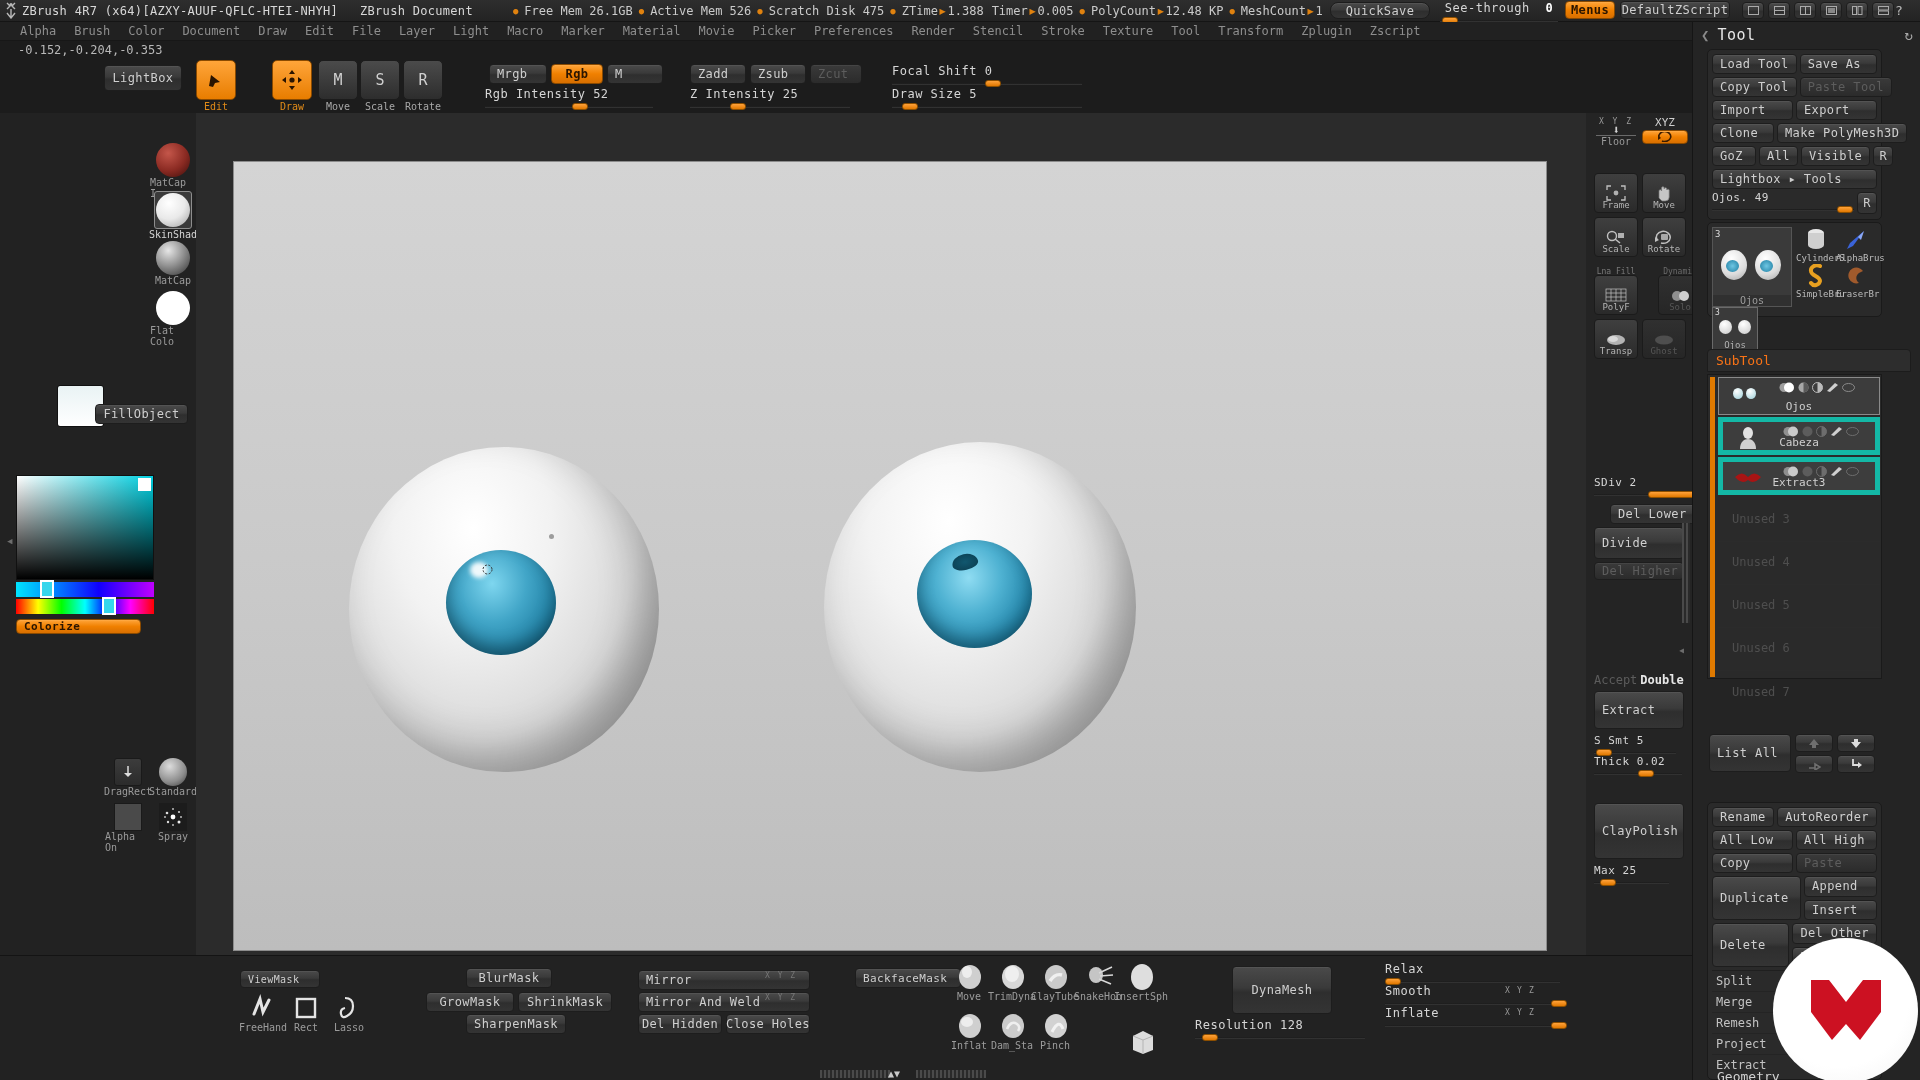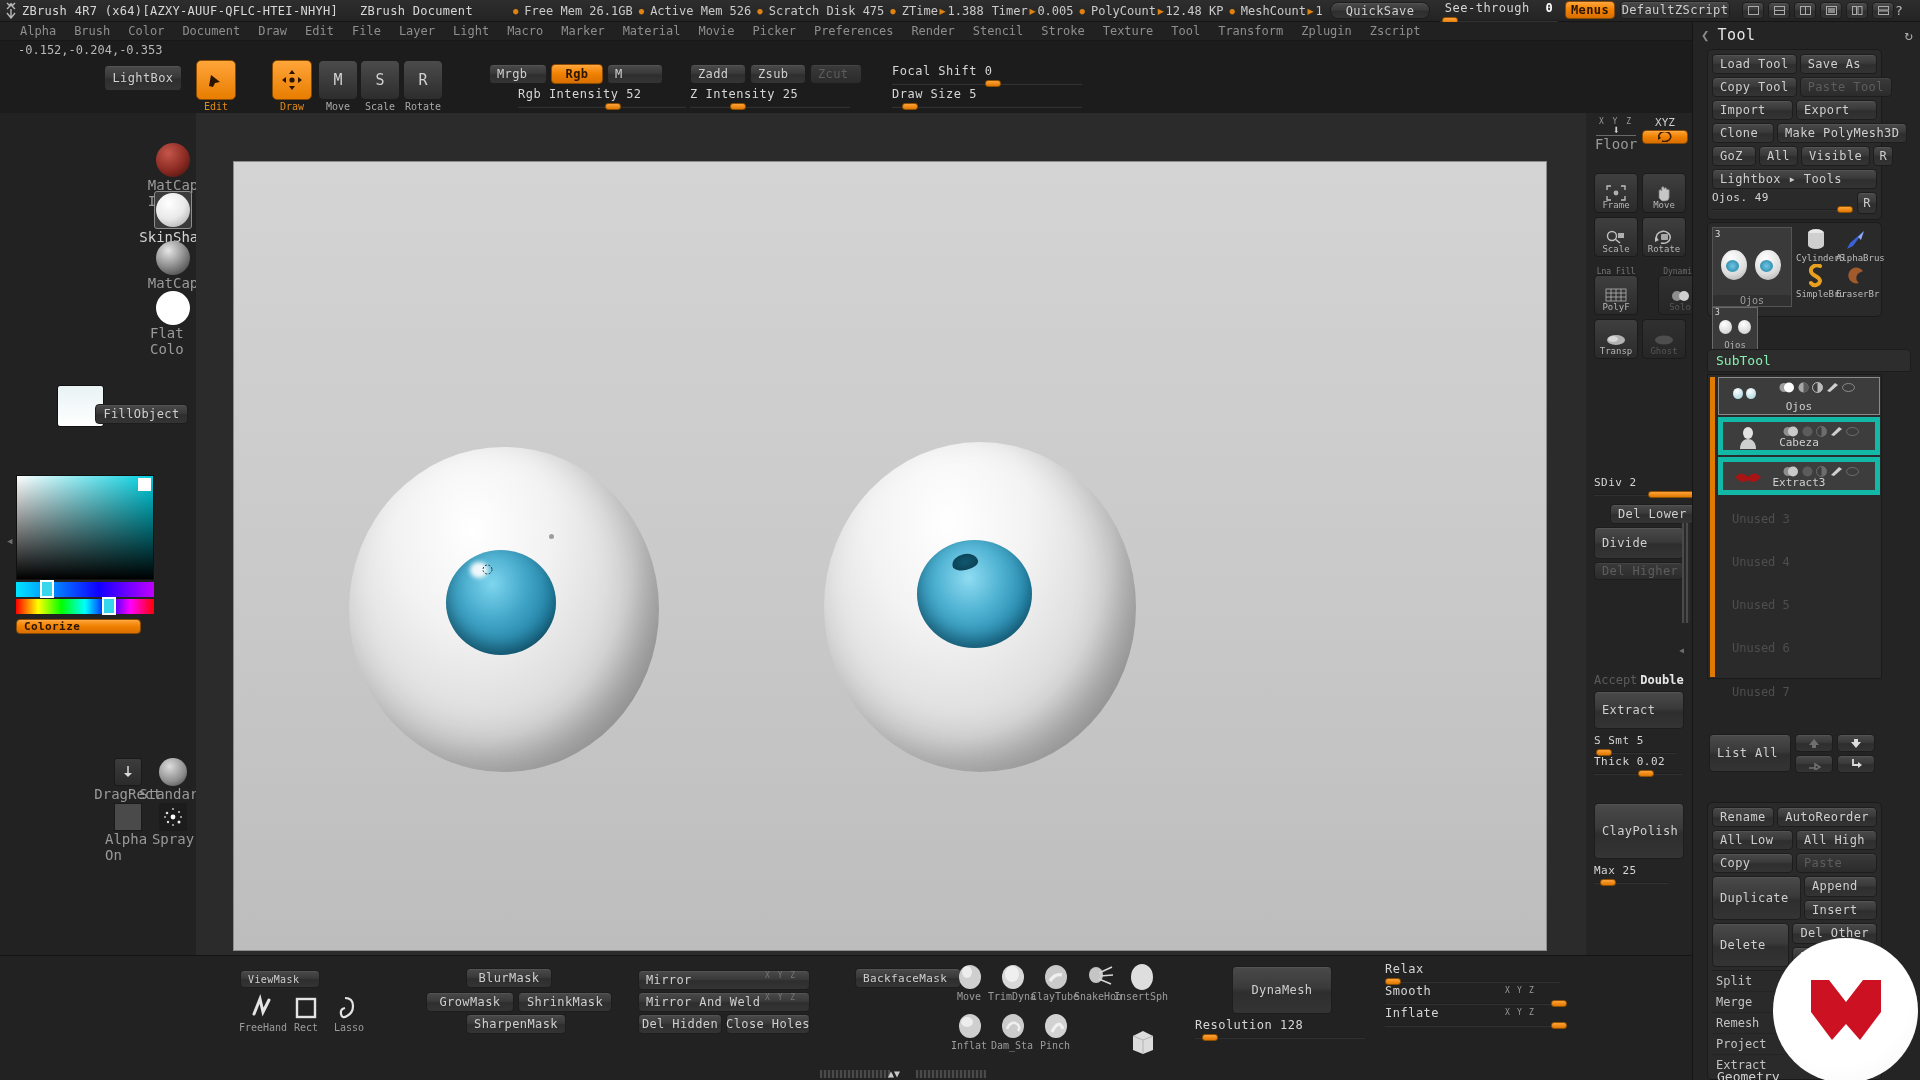--- a/index.html
+++ b/index.html
@@ -38,21 +38,21 @@
     position:absolute;left:0;right:0;top:5px;height:2px;
     background:linear-gradient(180deg,#151515,#3b3b3b);
   }
   .slider .knob{
     position:absolute;top:2px;width:16px;height:7px;border-radius:3px;
     background:linear-gradient(180deg,#ffa23a,#e07800);
     border:1px solid #8d4f00;
   }
   .lab{font-size:12px;color:#d6d6d6;letter-spacing:.5px;white-space:nowrap;}
   .lab b{color:#fff;font-weight:bold;}
-  .small{font-size:14px;color:#9a9a9a;}
+  .small{font-size:10px;color:#9a9a9a;}
 
   
   #titlebar{
     position:absolute;left:0;top:0;width:1920px;height:22px;
     background:linear-gradient(180deg,#2e2e2e,#232323);
     border-bottom:1px solid #151515;
     display:flex;align-items:center;
   }
   #zlogo{width:22px;height:22px;display:flex;align-items:center;justify-content:center;}
   #titlebar .t{font-size:12px;color:#d8d8d8;letter-spacing:.3px;}
@@ -342,21 +342,21 @@
           </svg>
     </div>
     <div class="iconcap">Rotate</div>
   </div>
 
   <div style="position:absolute;left:489px;top:8px;display:flex;gap:4px;">
     <div class="btn" style="width:58px;">Mrgb</div>
     <div class="btn on ctr" style="width:52px;">Rgb</div>
     <div class="btn" style="width:56px;">M</div>
   </div>
-  <div style="position:absolute;left:518px;top:31px;width:168px;">
+  <div style="position:absolute;left:485px;top:31px;width:168px;">
     <div class="lab">Rgb Intensity 52</div>
     <div class="slider">
           <div class="track"></div>
           <div class="knob" style="left:52%;"></div>
         </div>
   </div>
 
   <div style="position:absolute;left:690px;top:8px;display:flex;gap:4px;">
     <div class="btn" style="width:56px;">Zadd</div>
     <div class="btn" style="width:56px;">Zsub</div>
@@ -754,21 +754,21 @@
 
     <div style="position:absolute;left:4px;top:84px;width:46px;height:44px;border:1px solid #6a6a6a;background:#3a3a3a;">
       <div style="position:absolute;left:2px;top:0;font-size:8px;color:#ddd;">3</div>
       <div style="position:absolute;left:6px;top:12px;width:13px;height:14px;border-radius:50%;background:radial-gradient(circle at 40% 30%,#fff,#c8c8c8);"></div>
       <div style="position:absolute;left:25px;top:12px;width:13px;height:14px;border-radius:50%;background:radial-gradient(circle at 40% 30%,#fff,#c8c8c8);"></div>
       <div style="position:absolute;left:0;right:0;bottom:0;text-align:center;font-size:9px;color:#b0b0b0;">Ojos</div>
     </div>
   </div>
 
   <div style="position:absolute;left:14px;top:327px;width:204px;">
-    <div style="background:#2d2d2d;border:1px solid #1c1c1c;border-radius:4px 4px 0 0;padding:3px 8px;font-size:13px;color:#86efac;">SubTool</div>
+    <div style="background:#2d2d2d;border:1px solid #1c1c1c;border-radius:4px 4px 0 0;padding:3px 8px;font-size:13px;color:#f97316;">SubTool</div>
   </div>
 
   <div style="position:absolute;left:14px;top:352px;width:175px;height:305px;background:#2a2a2a;border:1px solid #1a1a1a;">
     <div style="position:absolute;left:2px;top:2px;width:5px;height:300px;background:#e07a00;"></div>
 
     <div class="stitem sel" style="position:absolute;left:10px;top:2px;width:162px;">
       <div class="stthumb">
         <div style="width:10px;height:11px;border-radius:50%;background:radial-gradient(circle at 38% 30%,#fff,#9ccfd8);"></div>
         <div style="width:10px;height:11px;border-radius:50%;background:radial-gradient(circle at 38% 30%,#fff,#9ccfd8);"></div>
       </div>

